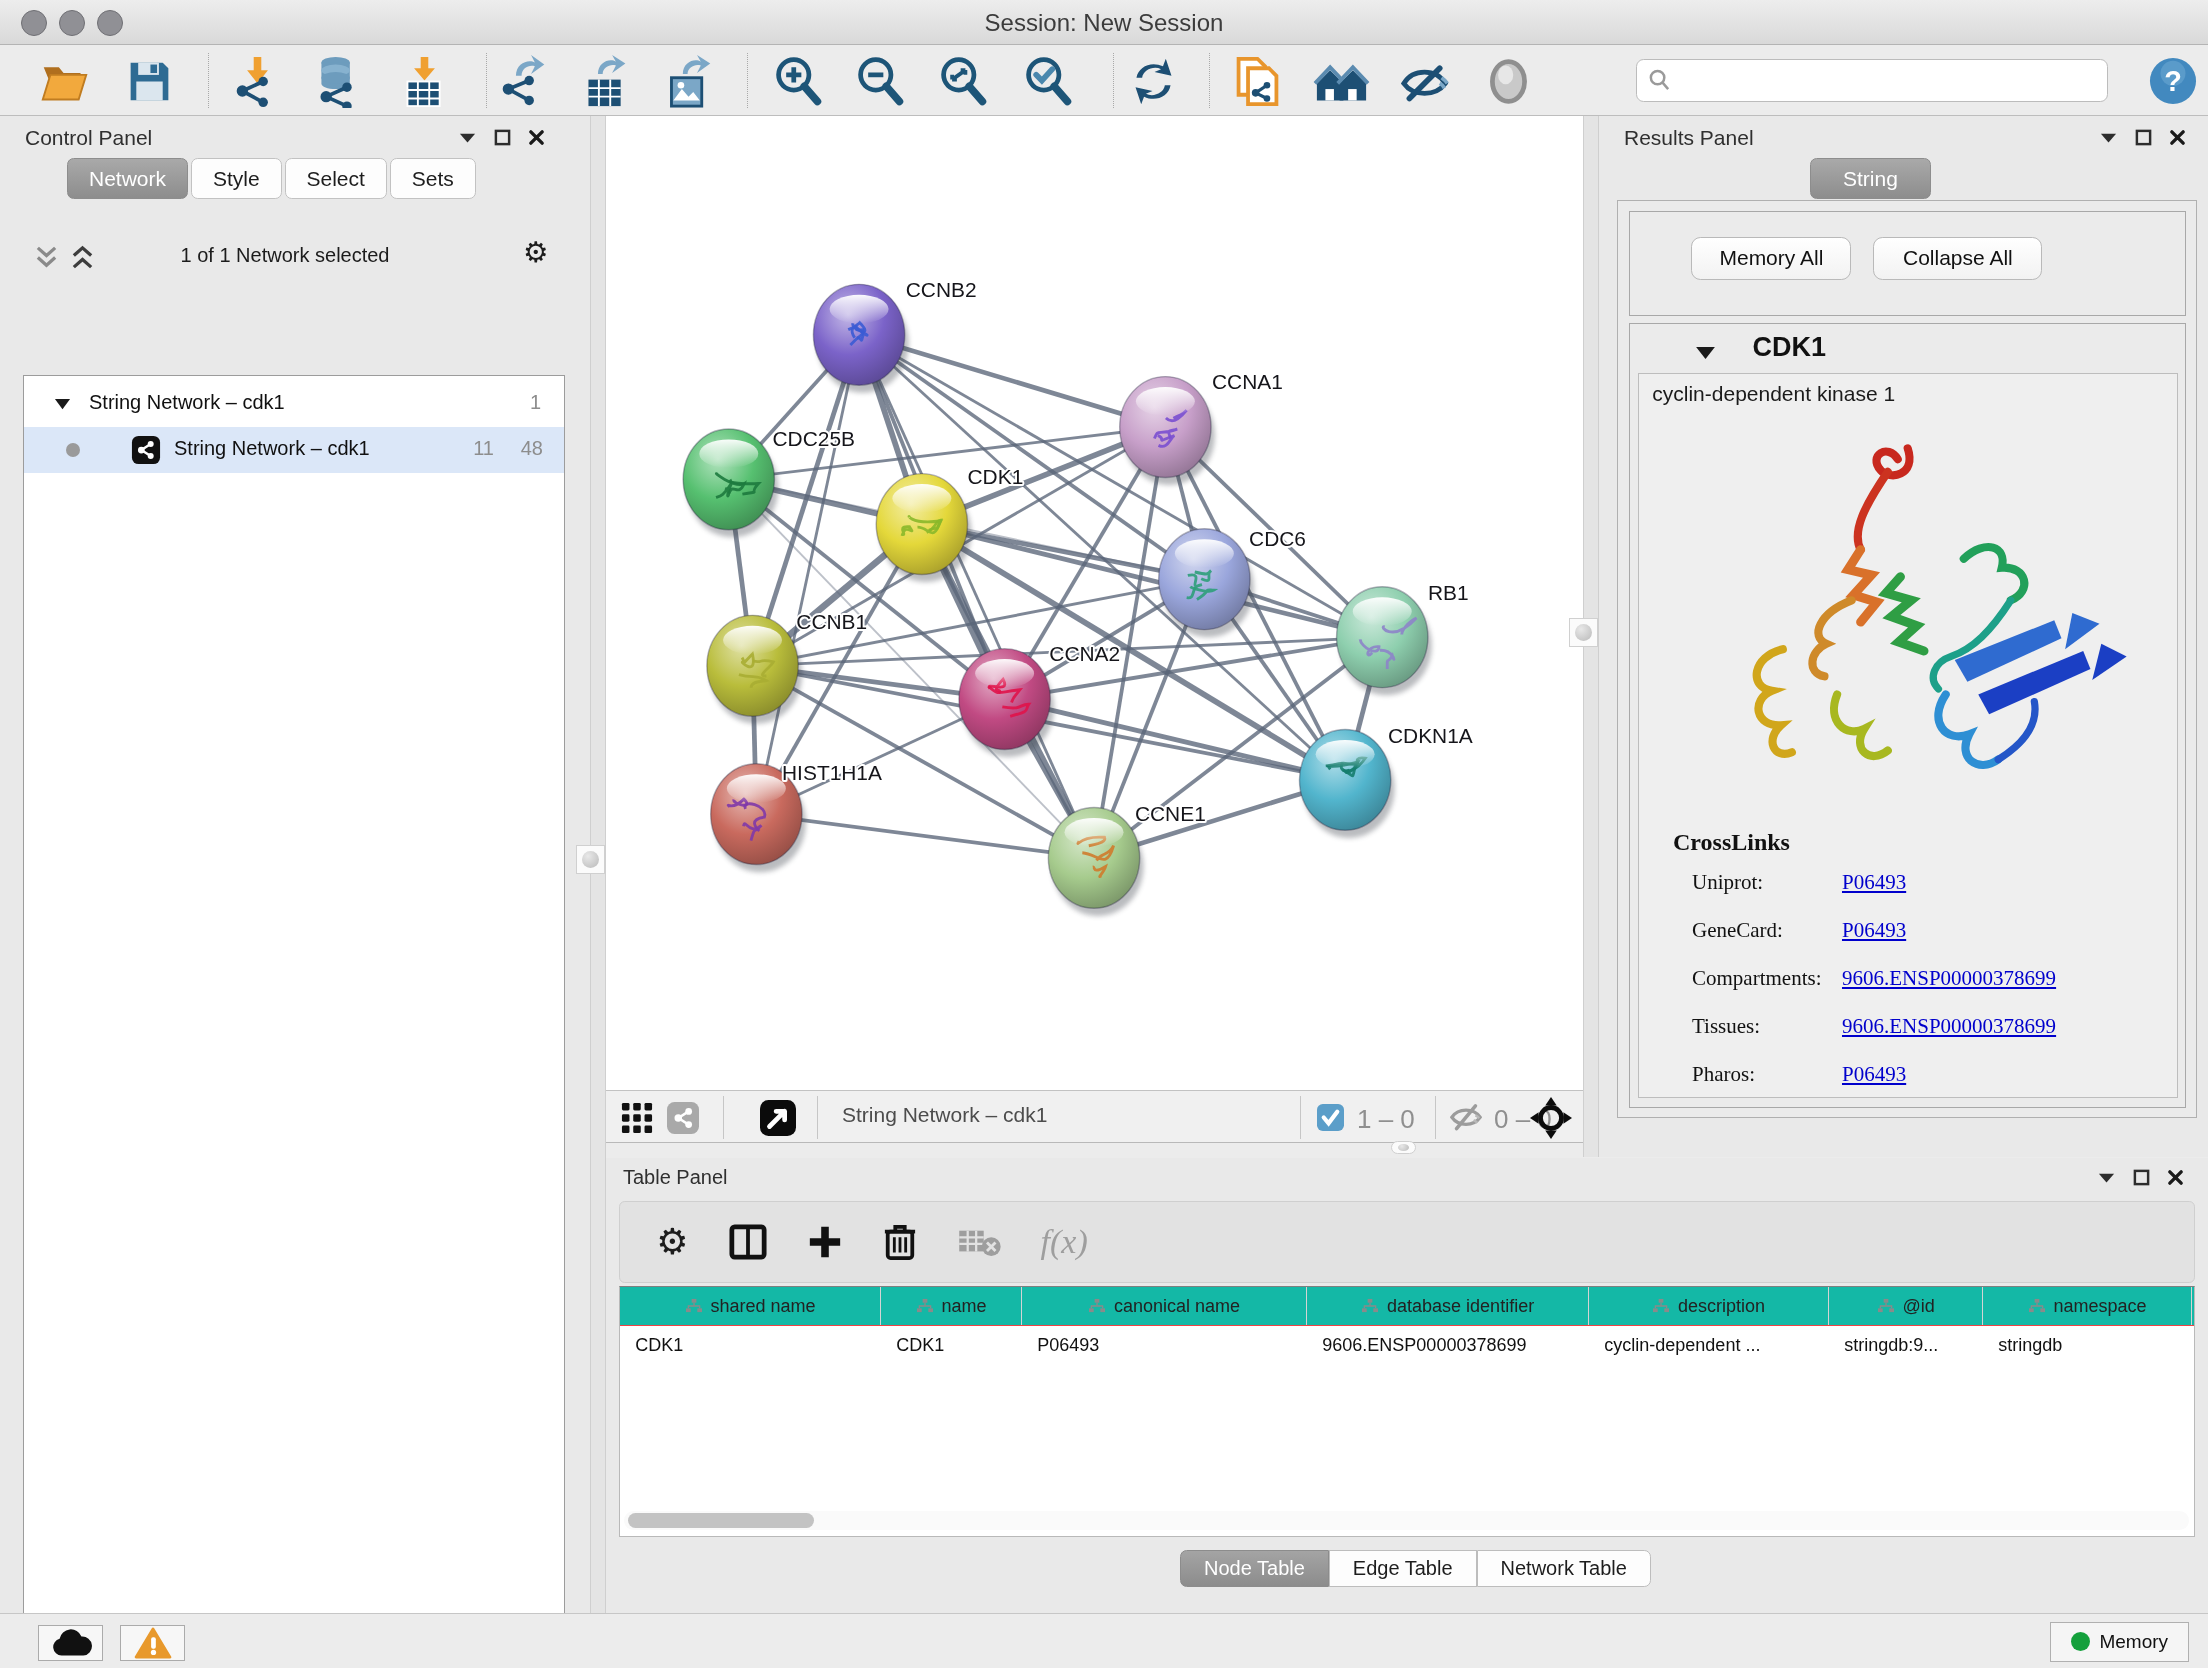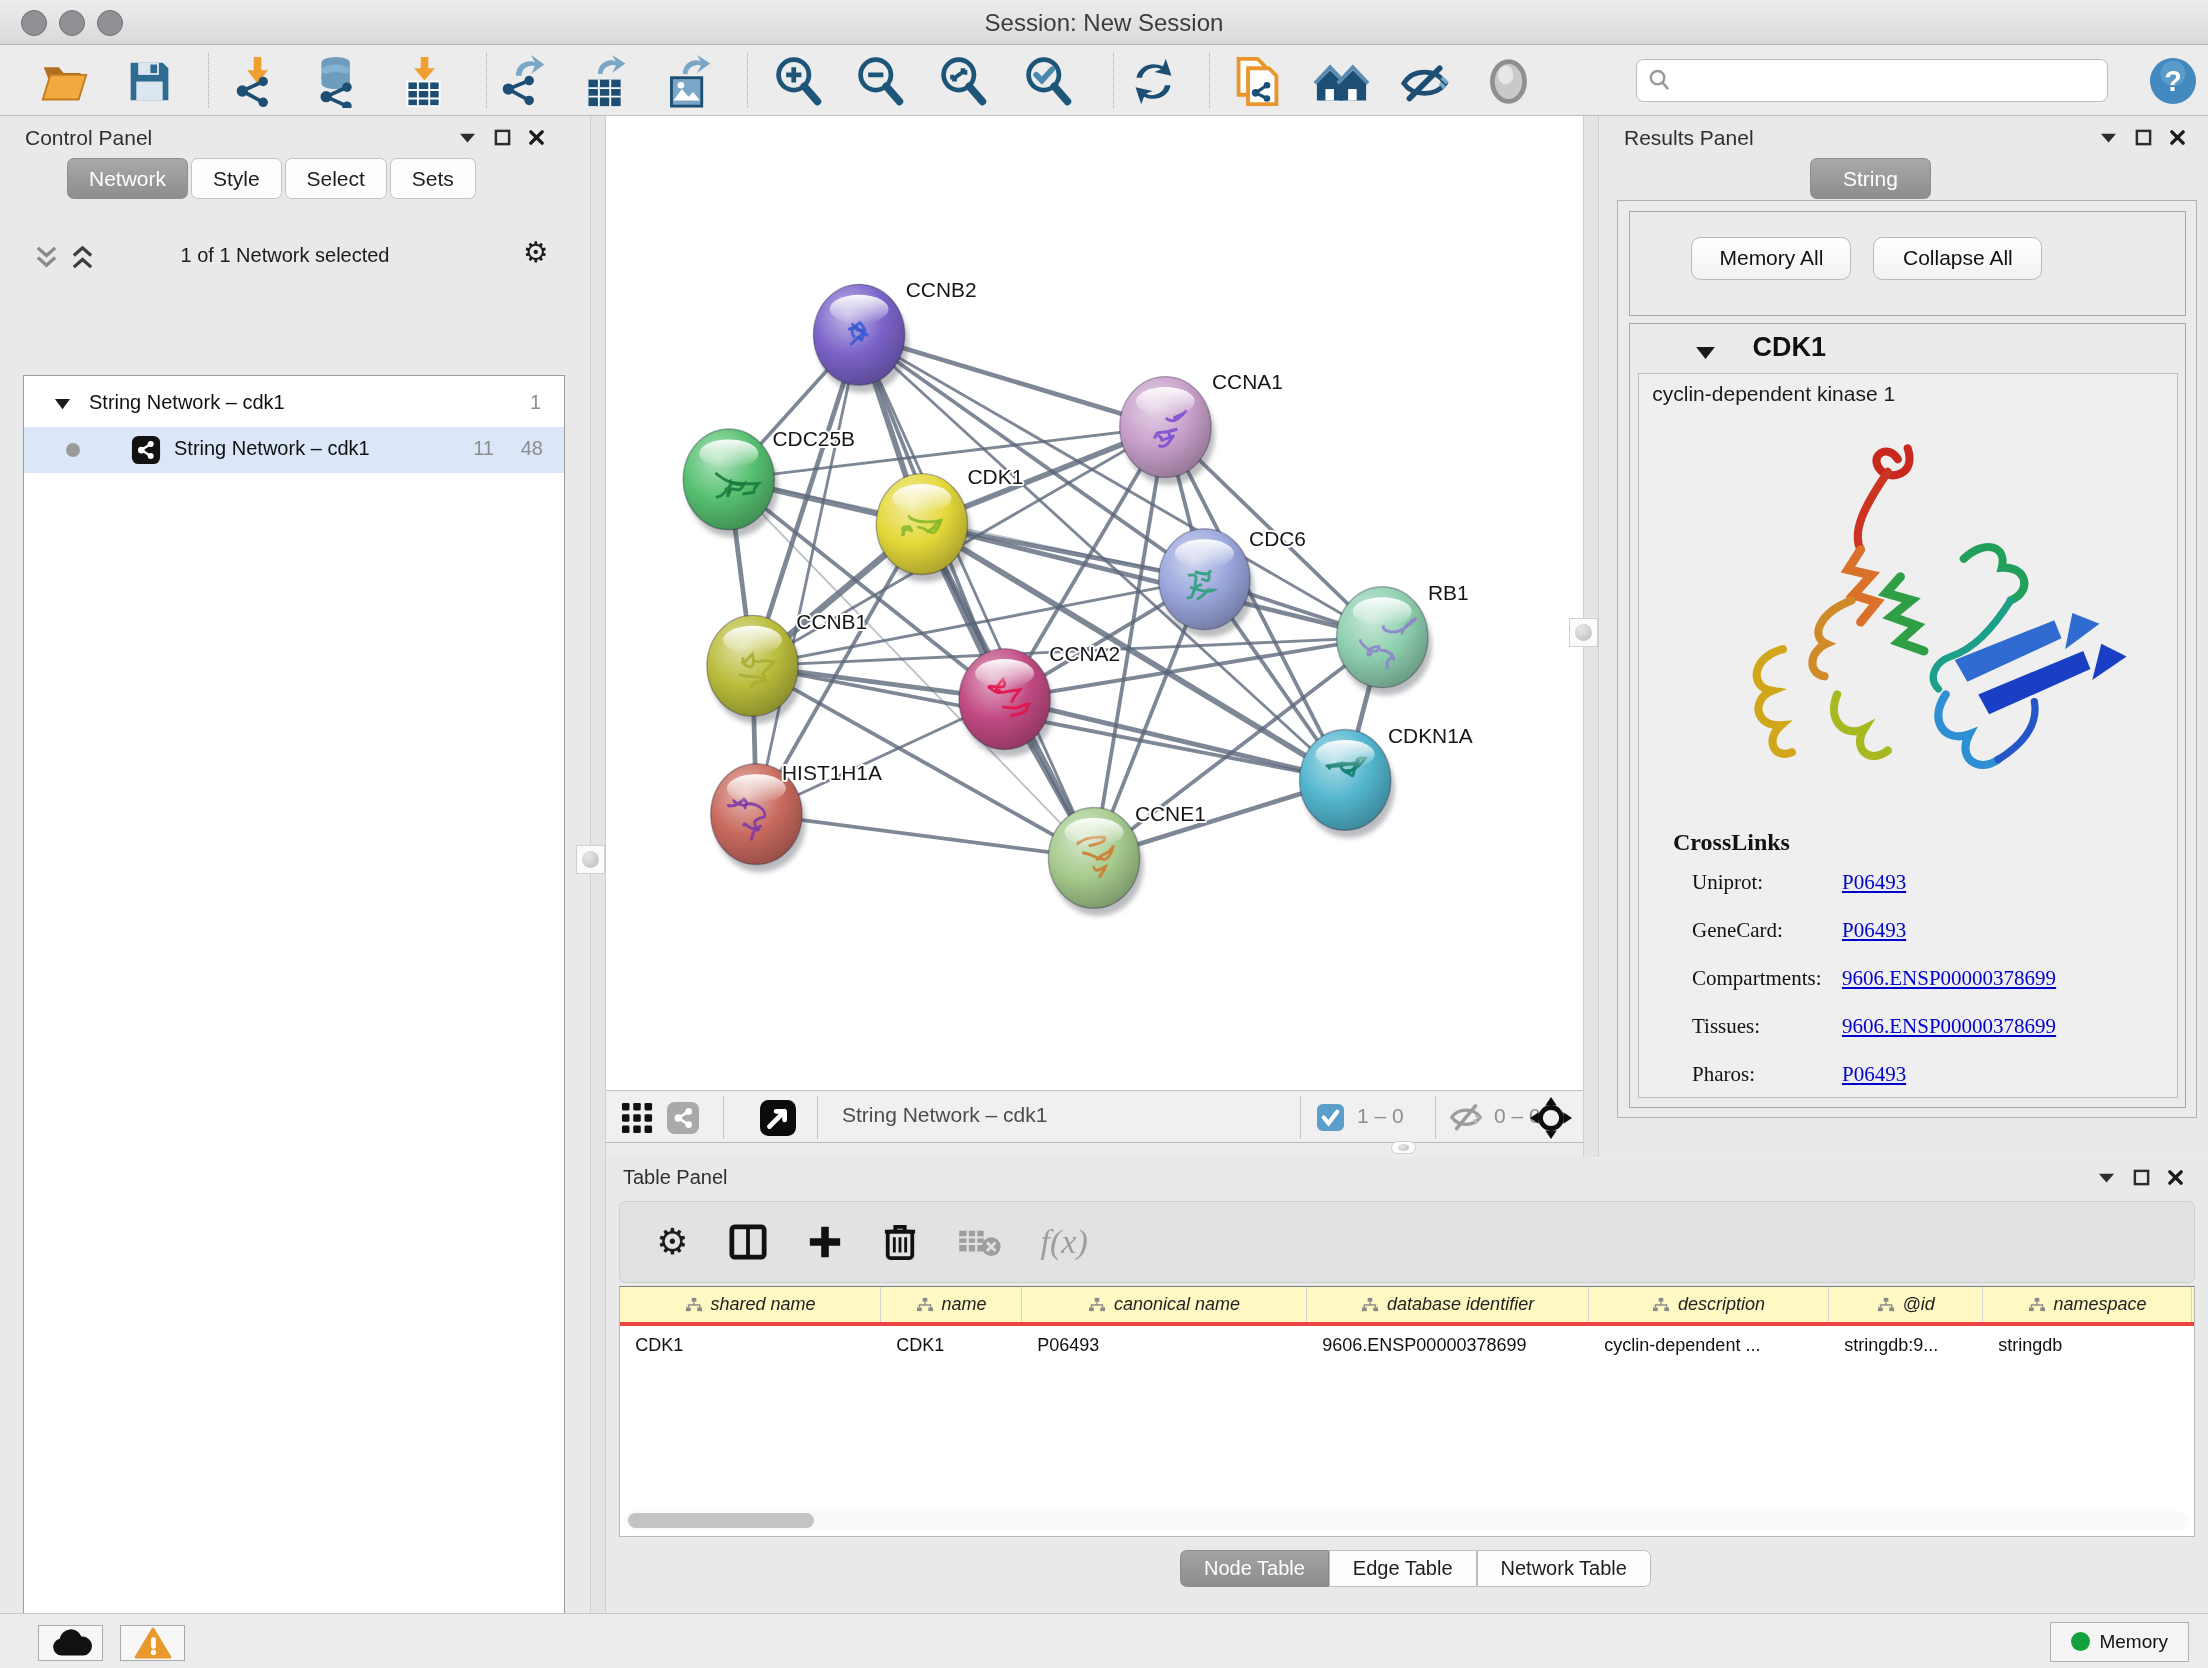--- a/index.html
+++ b/index.html
@@ -37,21 +37,21 @@
     background:#fff; border:1px solid #9c9c9c; }
   .tree-row { position:absolute; left:0; width:100%; height:46px; font-size:20px; color:#111; }
   .tree-row.sel { background:#dbe7f8; }
 
   
   .network-view { position:absolute; left:606px; top:116px; width:977px; height:975px;
     background:#fff; border-bottom:1px solid #c2c2c2; }
   .net-status { position:absolute; left:606px; top:1091px; width:977px; height:52px;
     background:#f0f0f0; border-bottom:1px solid #b9b9b9; }
   .ns-div { position:absolute; top:4.8px; height:43px; width:0; border-left:1px solid #c6c6c6; }
-  .gray-num { font-size:21px; color:#8f8f8f; }
+  .gray-num { font-size:26px; color:#8f8f8f; }
 
   .vdivider { position:absolute; top:116px; width:16px; height:1497px; background:#e4e4e4;
     border-left:1px solid #cfcfcf; border-right:1px solid #cfcfcf; }
   .handle { position:absolute; width:28.5px; height:28.5px; background:#fbfbfb; border:1px solid #d0d0d0;
     display:flex; align-items:center; justify-content:center; }
   .handle i { display:block; width:17px; height:17px; border-radius:50%;
     background:radial-gradient(circle at 35% 30%, #e8e8e8, #b9b9b9); }
 
   
   .results-panel { position:absolute; left:1599px; top:116px; width:610px; height:1041px; background:#e9e9e9; }
@@ -64,21 +64,21 @@
   .cl-row { display:flex; margin-bottom:23px; }
   .cl-label { width:150px; font-size:21px; color:#111; }
   .cl-link { font-size:21px; color:#0000cc; text-decoration:underline; }
 
   
   .table-panel { position:absolute; left:606px; top:1158px; width:1603px; height:456px; background:#e9e9e9; }
   .tp-toolbar { position:absolute; left:13.3px; top:43px; width:1576px; height:82px;
     background:#e2e2e2; border:1px solid #cfcfcf; border-radius:5.7px; display:flex; align-items:center; gap:40px; padding-left:36px; }
   .tp-table { position:absolute; left:13.3px; top:128px; width:1576px; height:251px; background:#fff;
     border:1px solid #b9b9b9; border-top:1.9px solid #7f7f7f; overflow:hidden; }
-  .th-row { display:flex; height:39px; background:#fef9c3; border-bottom:4px solid #ef4444;font-style:italic; }
+  .th-row { display:flex; height:39px; background:#14b8a6; border-bottom:1px solid #ef4444; }
   .th { display:flex; align-items:center; justify-content:center; gap:7.6px; font-size:18px; color:#222;
     border-right:1px solid #d4d4d4; overflow:hidden; white-space:nowrap; flex:none; }
   .td-row { display:flex; height:39px; }
   .td { font-size:18px; color:#111; padding-left:15px; display:flex; align-items:center;
     overflow:hidden; white-space:nowrap; flex:none; }
   .hscroll { position:absolute; left:3.8px; bottom:5.7px; width:1565px; height:19px; background:#fafafa; border-radius:9.5px; }
   .hthumb { position:absolute; left:3.8px; top:1.9px; width:186px; height:15px; background:#c3c3c3; border-radius:7.6px; }
   .bottom-tabs { position:absolute; left:574px; top:392px; display:flex; }
   .btab { font-size:20px; padding:6px 23px; background:#fdfdfd; border:1px solid #bdbdbd; color:#1d1d1d; }
   .btab.sel { background:linear-gradient(#a4a4a4,#8c8c8c); color:#fff; border-color:#8c8c8c; }

